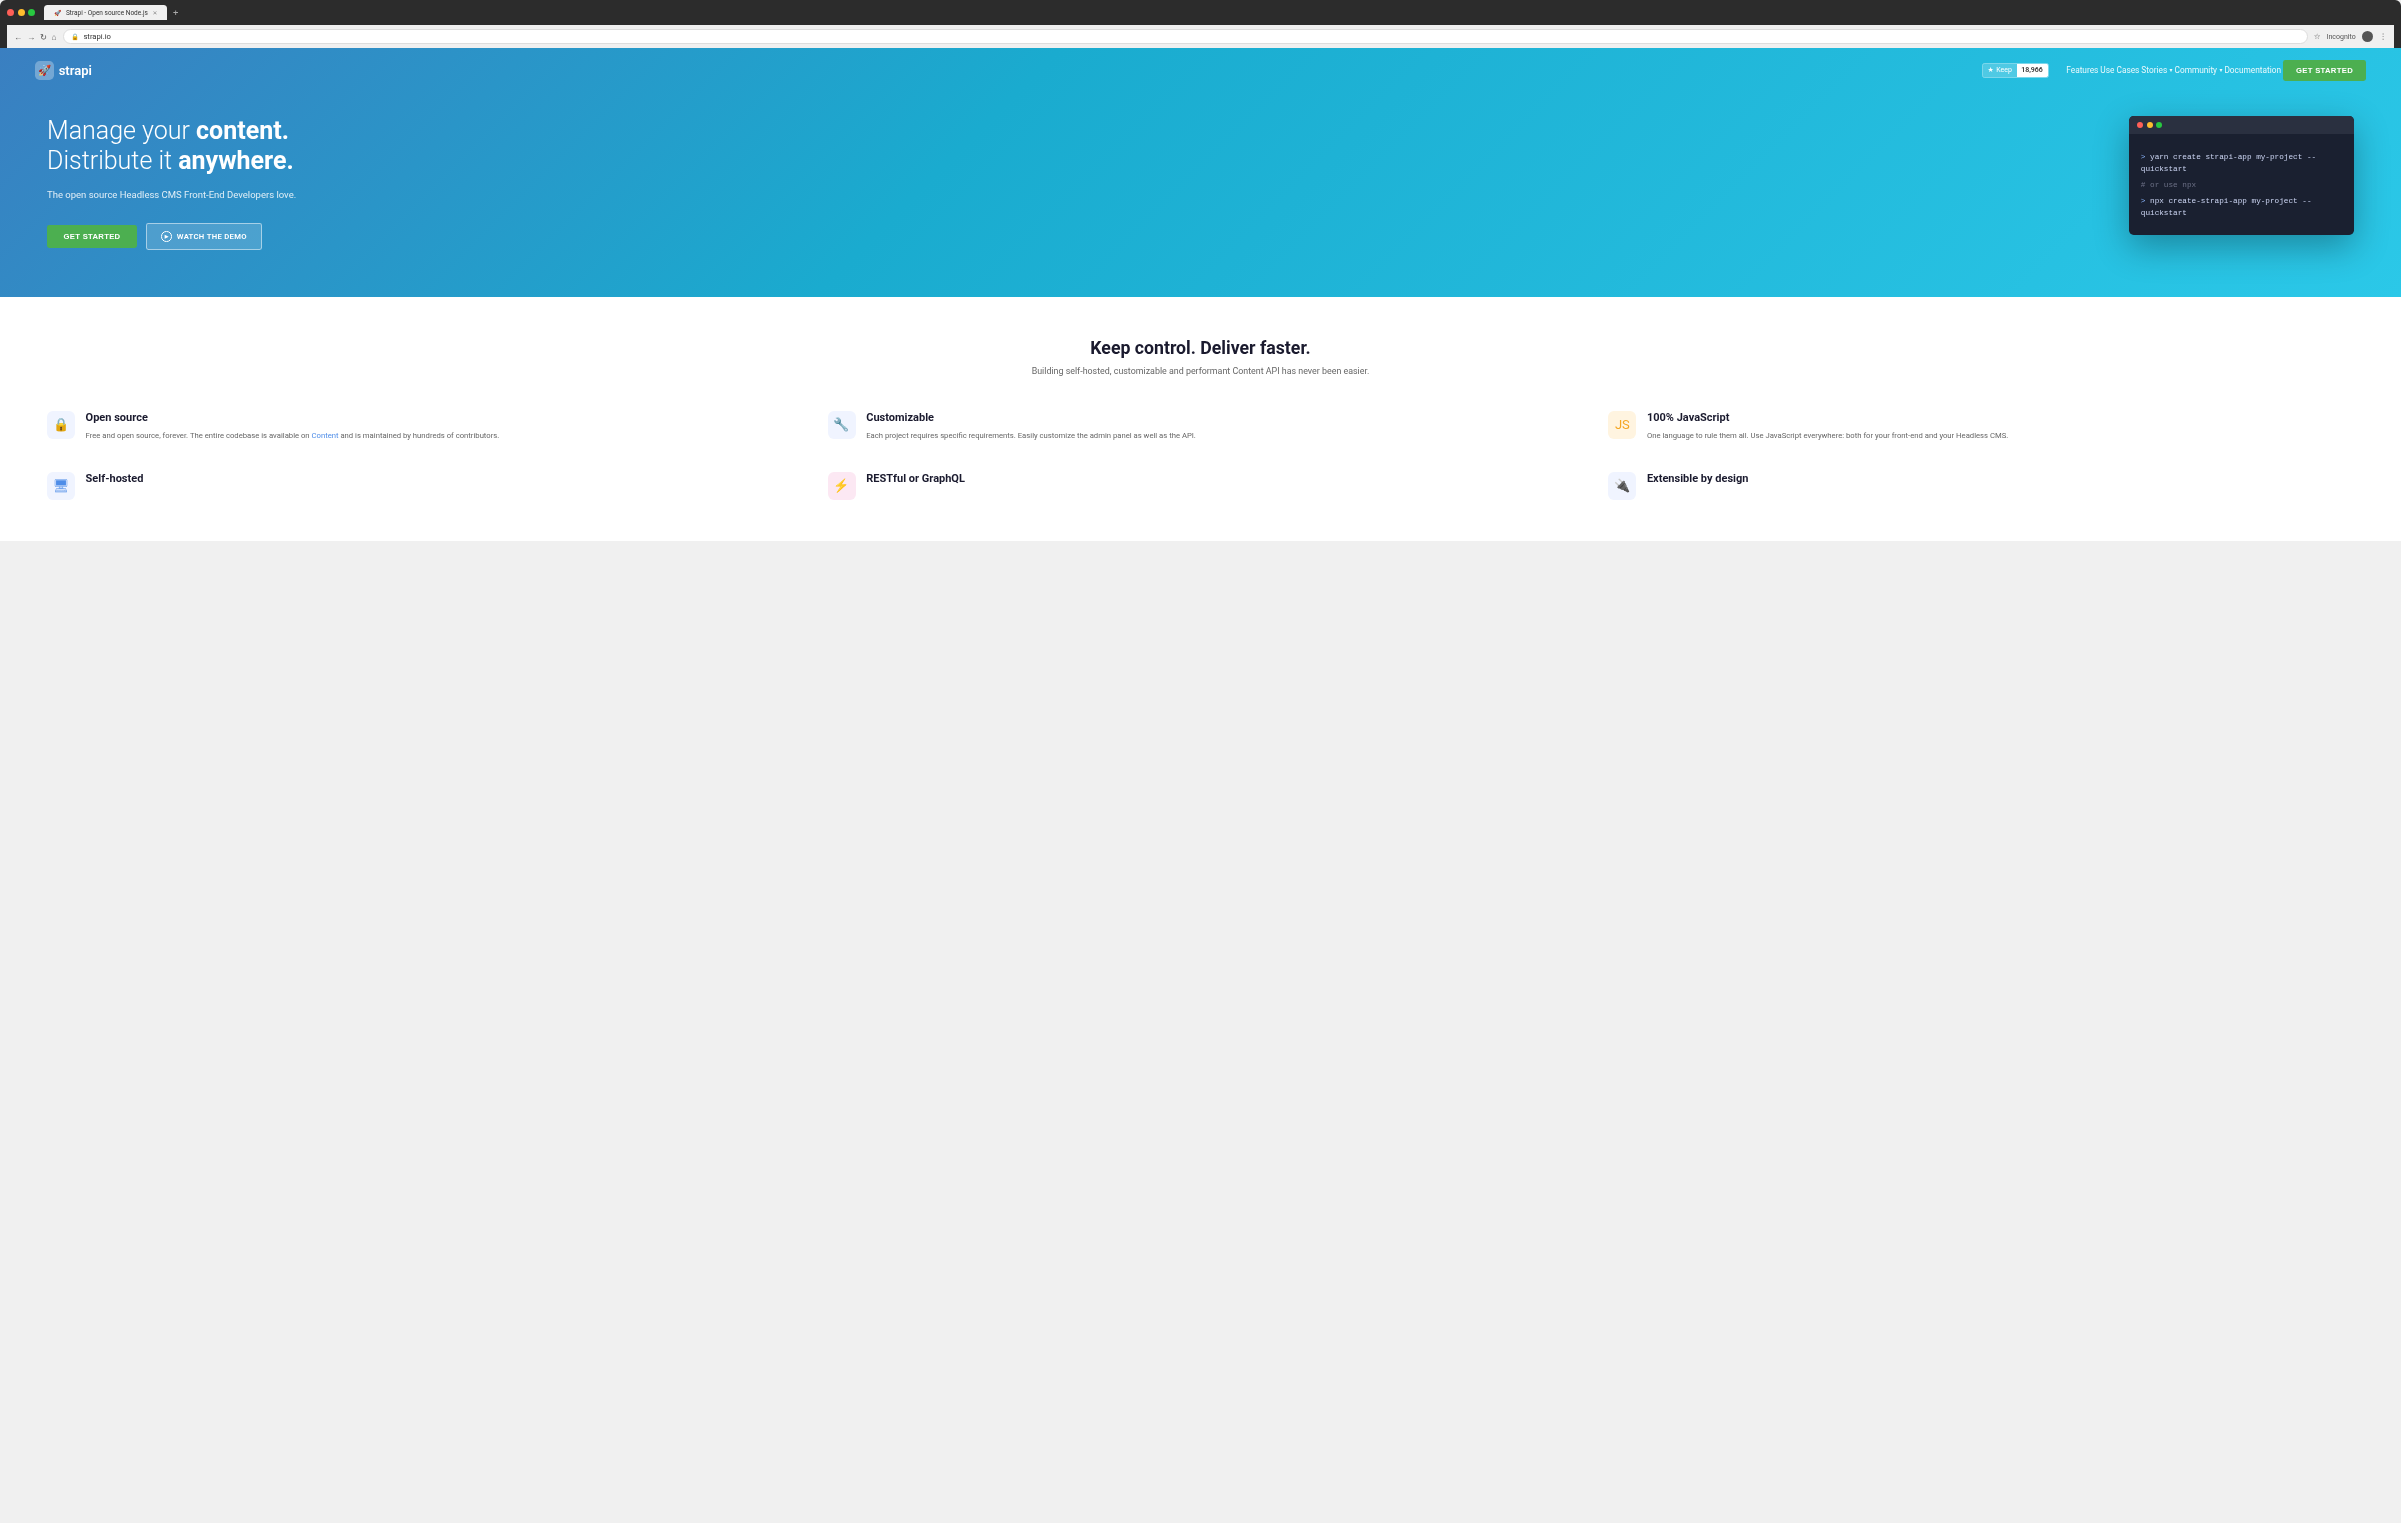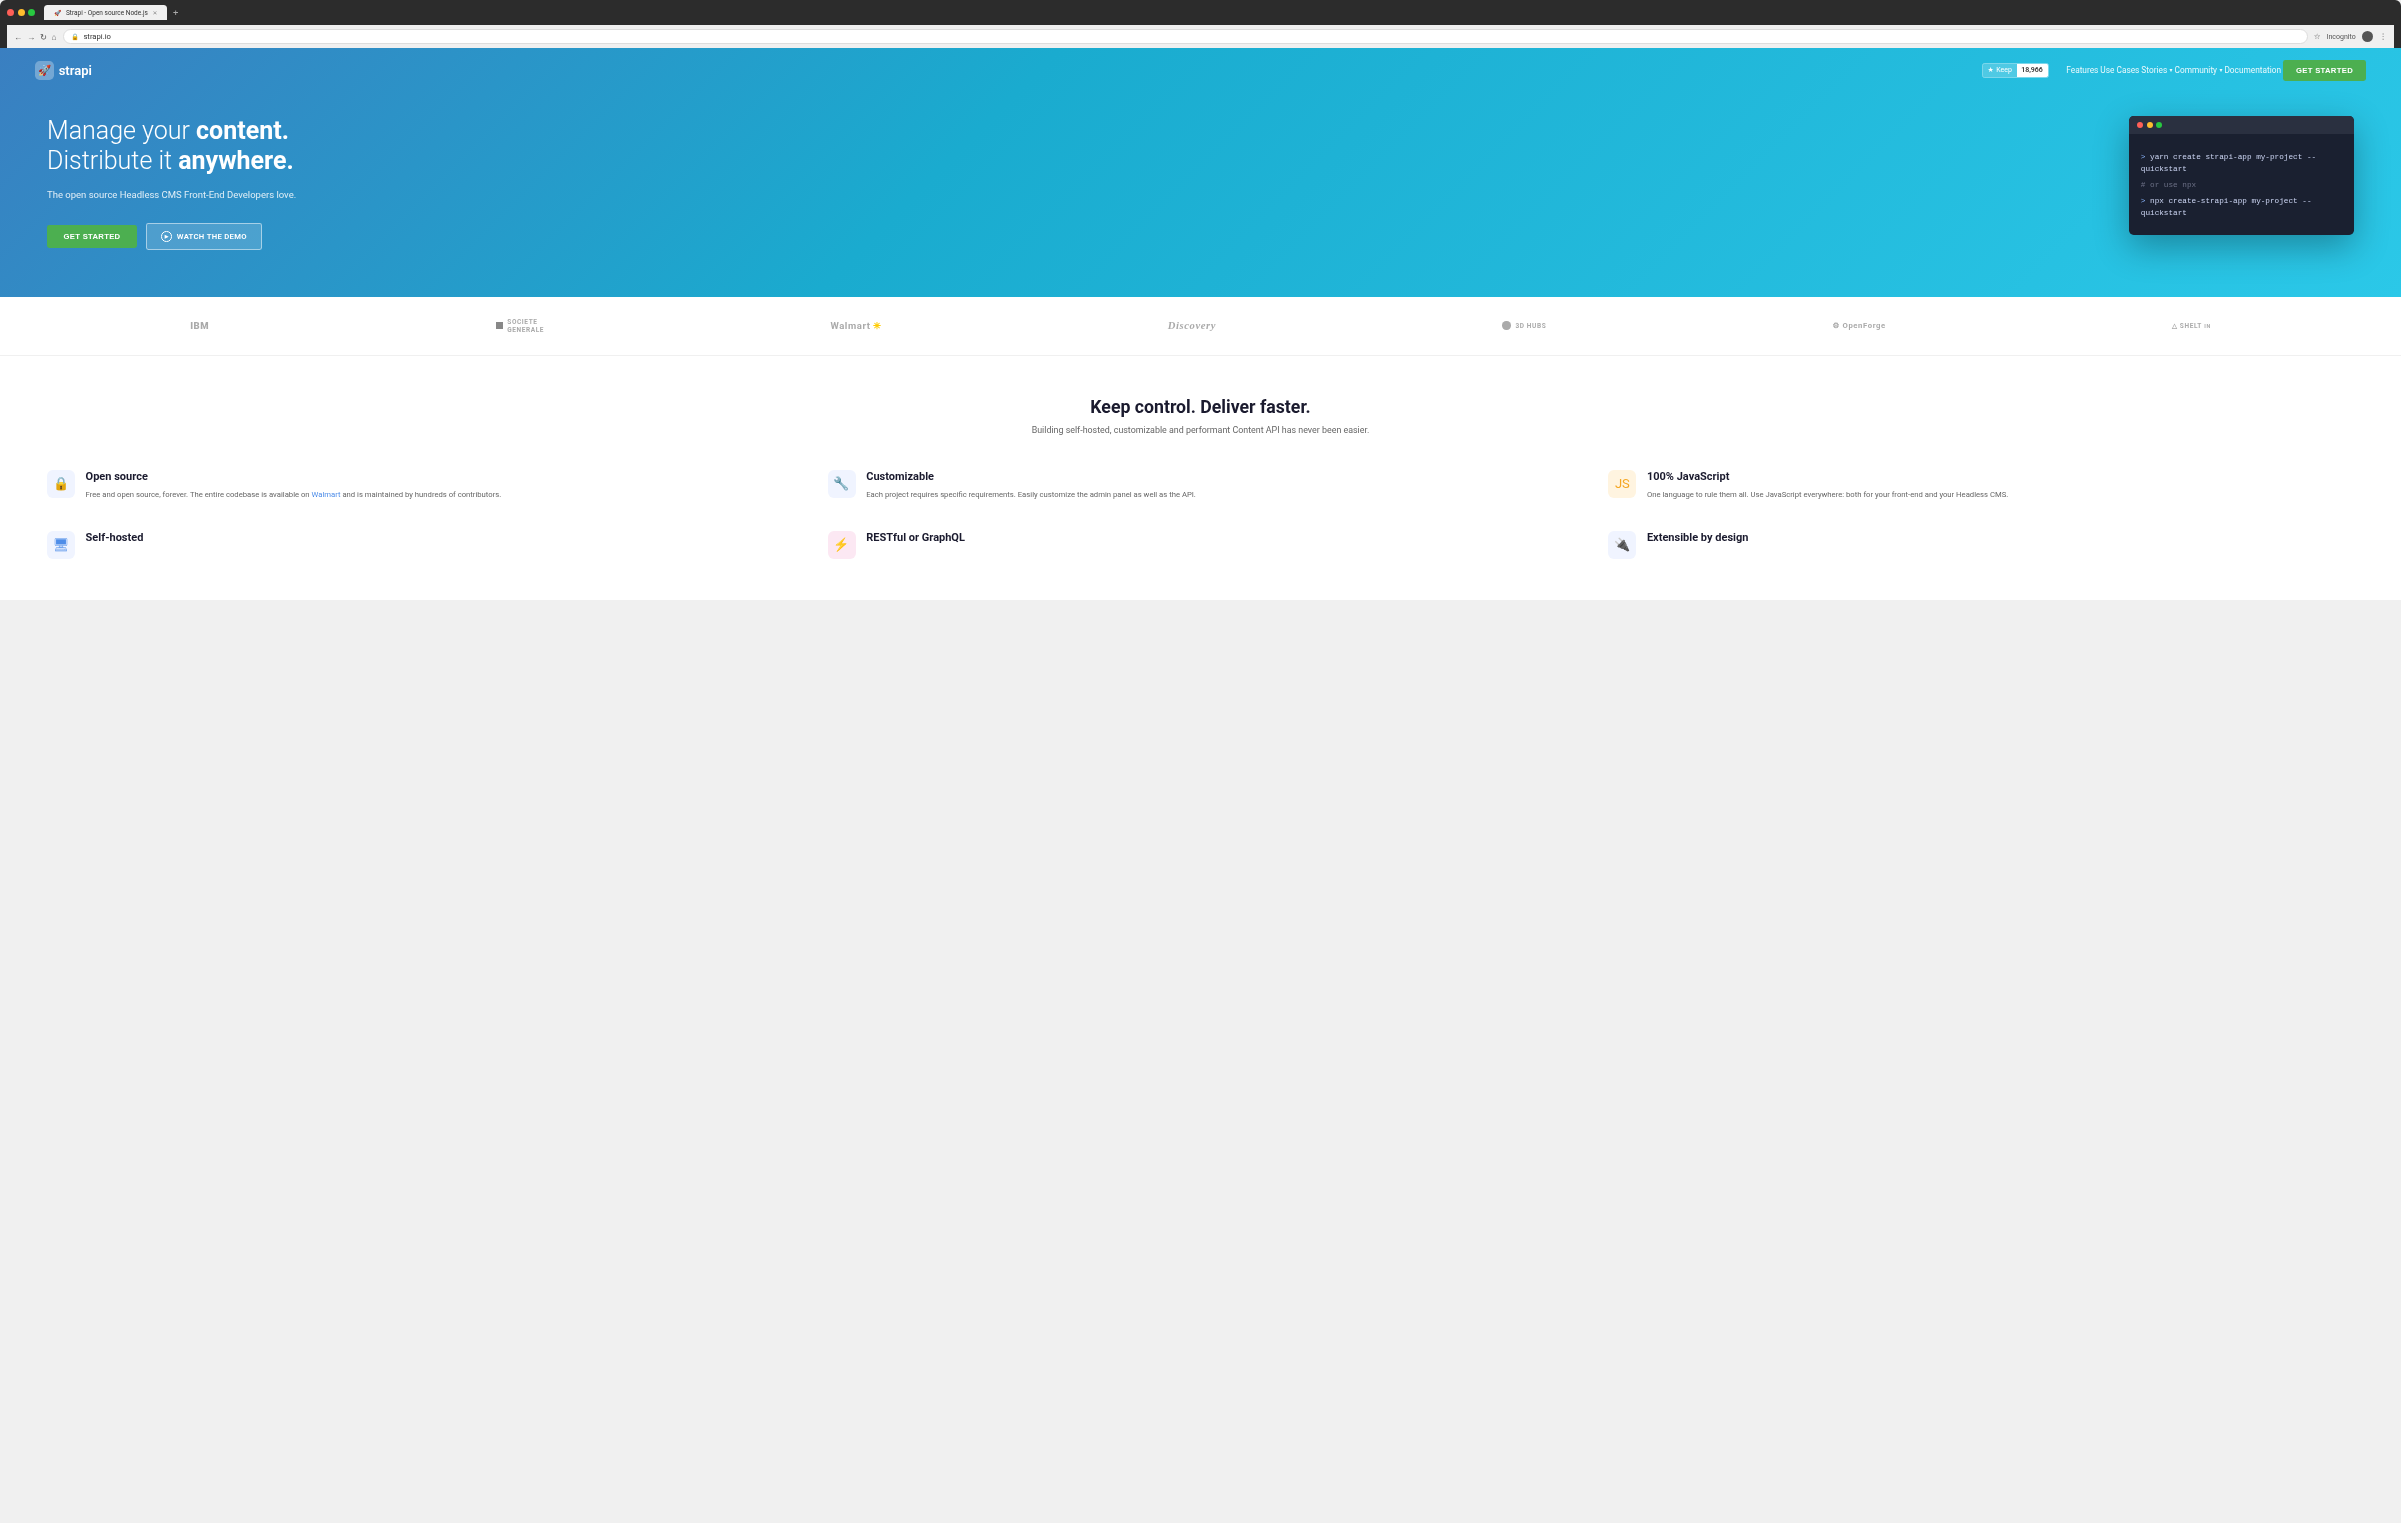--- a/index.html
+++ b/index.html
@@ -319,60 +319,35 @@
           </div>
           <div class="terminal-line">
             <span class="terminal-prompt">&gt; </span>
             <span>npx create-strapi-app my-project --quickstart</span>
           </div>
         </div>
       </div>
     </div>
   </div>
 
-  <div class="logos-section">
-    <div class="company-logo">
-      <strong>IBM</strong>
-    </div>
-    <div class="company-logo" style="font-size:6.5px;">
-      <span style="display:inline-block;width:7px;height:7px;background:#888;margin-right:2.4px;"></span>
-      SOCIETE<br>GENERALE
-    </div>
-    <div class="company-logo">
-      Walmart <span style="color:#ffcc00;">✳</span>
-    </div>
-    <div class="company-logo" style="font-family: Georgia, serif; font-style: italic; font-weight: bold; font-size:10.6px;">
-      Discovery
-    </div>
-    <div class="company-logo" style="font-size:6.5px;">
-      <span style="display:inline-block;width:8.3px;height:8.3px;background:#aaa;border-radius:50%;margin-right:2.4px;"></span>
-      3D HUBS
-    </div>
-    <div class="company-logo" style="font-size:7.7px;">
-      ⚙ OpenForge
-    </div>
-    <div class="company-logo" style="font-size:6.5px;">
-      △ SHELT<span style="font-size:5.3px;">IN</span>
-    </div>
-  </div>
 
   <div class="features-section">
     <div class="features-header">
       <h2 class="features-title">Keep control. Deliver faster.</h2>
       <p class="features-subtitle">Building self-hosted, customizable and performant Content API has never been easier.</p>
     </div>
     <div class="features-grid">
 
       <div class="feature-item">
         <div class="feature-icon">🔒</div>
         <div class="feature-content">
           <div class="feature-title">Open source</div>
           <div class="feature-desc">
             Free and open source, forever. The entire codebase is available on
-            <a class="feature-link">Walmart</a>
+            <a class="feature-link">Content</a>
             and is maintained by hundreds of contributors.
           </div>
         </div>
       </div>
 
       <div class="feature-item">
         <div class="feature-icon">🔧</div>
         <div class="feature-content">
           <div class="feature-title">Customizable</div>
           <div class="feature-desc">Each project requires specific requirements. Easily customize the admin panel as well as the API.</div>

